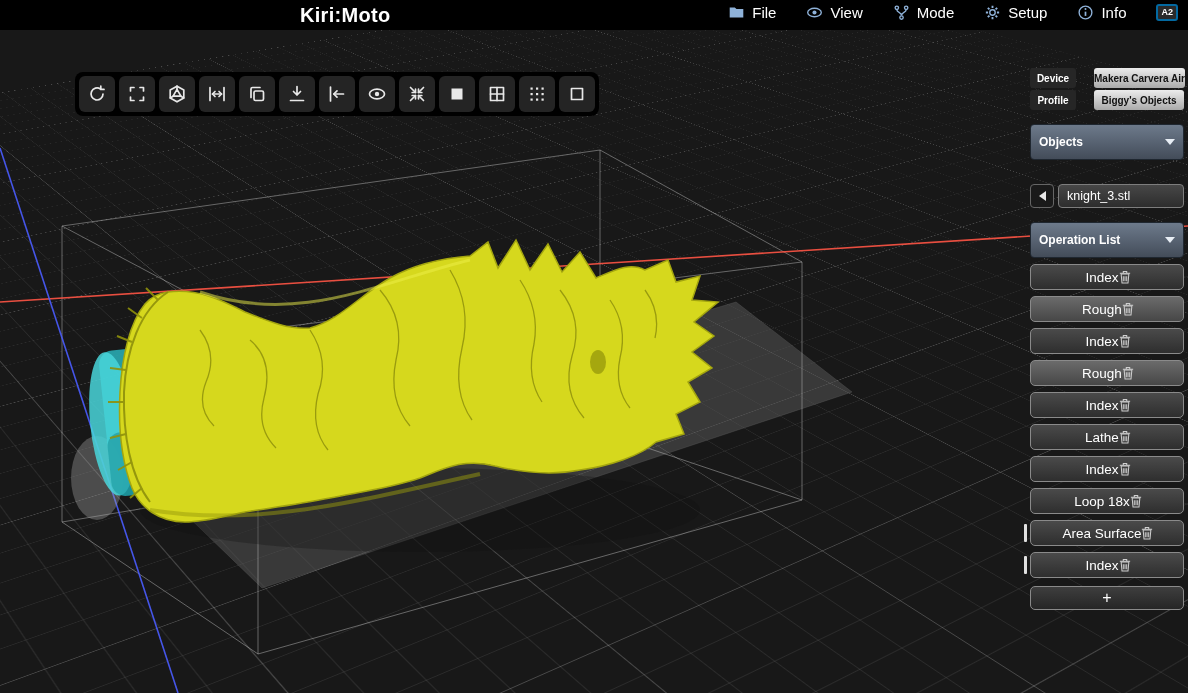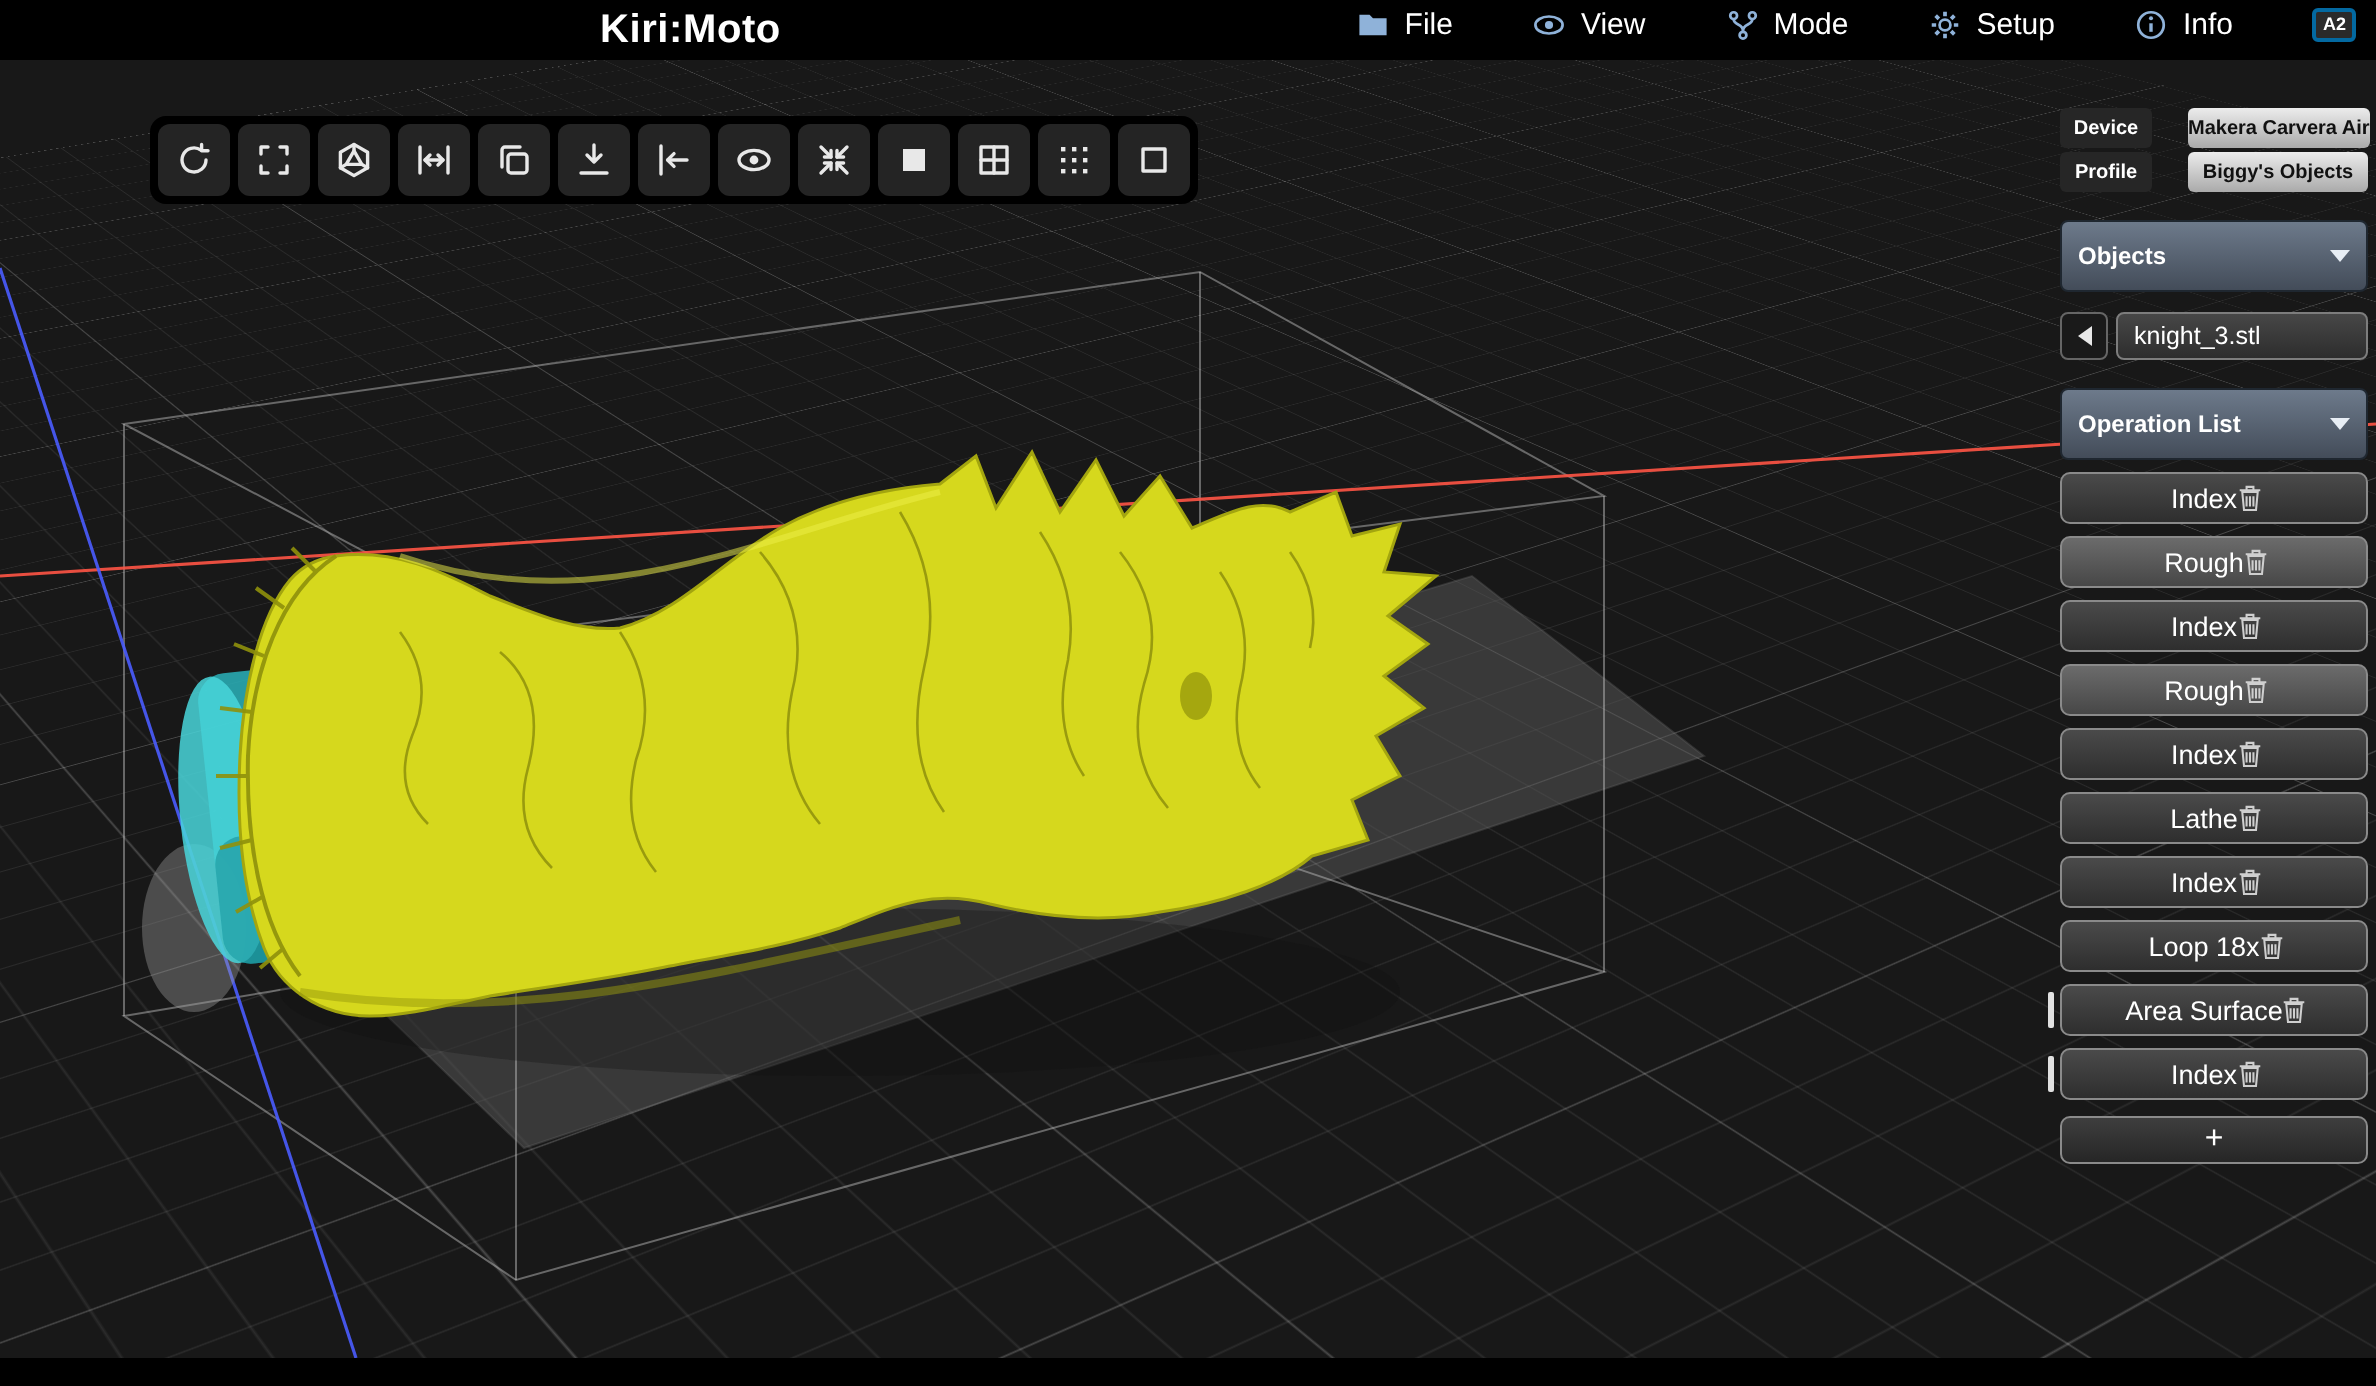--- a/index.html
+++ b/index.html
@@ -1,27 +1,27 @@
 <!DOCTYPE html>
 <html><head>
 <meta charset="utf-8">
 <style>
   * { margin:0; padding:0; box-sizing:border-box; }
   html,body { width:1188px; height:693px; background:#000; font-family:"Liberation Sans", sans-serif; overflow:hidden; }
 
   
   .topbar { position:relative; height:30px; background:#000; z-index:50; }
   .app-title { position:absolute; left:300px; top:0; line-height:30px; color:#fff; font-size:20px; font-weight:bold; letter-spacing:.3px; }
-  .topnav { position:absolute; right:10px; top:0; height:24px; display:flex; align-items:center; gap:40px; }
+  .topnav { position:absolute; right:10px; top:0; height:24px; display:flex; align-items:center; gap:30px; }
   .nav-item { display:flex; align-items:center; gap:7px; color:#fff; font-size:15px; cursor:pointer; }
   .nav-item svg { display:block; }
   .lang-badge { border:2px solid #0369a1; border-radius:3px; background:#2a2a2a; color:#fff; font-size:9px; font-weight:bold; padding:2px 3px; line-height:1; }
 
   
-  .scene { position:absolute; top:16px; left:0; width:1188px; height:663px; background:#181818; overflow:hidden; }
+  .scene { position:absolute; top:30px; left:0; width:1188px; height:663px; background:#181818; overflow:hidden; }
   .grid-plane { position:absolute; width:3200px; height:3200px; left:50%; top:62%;
     transform: translate(-50%,-50%) perspective(1500px) rotateX(61deg) rotateZ(-36deg);
     background-image:
       linear-gradient(rgba(255,255,255,0.14) 1px, transparent 1px),
       linear-gradient(90deg, rgba(255,255,255,0.14) 1px, transparent 1px),
       linear-gradient(rgba(255,255,255,0.08) 1px, transparent 1px),
       linear-gradient(90deg, rgba(255,255,255,0.08) 1px, transparent 1px);
     background-size: 235px 235px, 235px 235px, 47px 47px, 47px 47px; }
   .scene-svg { position:absolute; left:0; top:0; width:100%; height:100%; }
 
@@ -35,21 +35,21 @@
 
   .device-panel { display:flex; flex-direction:column; gap:2px; }
   .kv-row { display:grid; grid-template-columns:46px 1fr; gap:2px; height:20px; }
   .kv-label { background:#262626; border-radius:3px; color:#fff; font-size:10px; font-weight:bold; display:flex; align-items:center; justify-content:center; }
   .kv-value { background:linear-gradient(#ececec,#aaaaaa); border-radius:3px; color:#111; font-size:10px; font-weight:bold; display:flex; align-items:center; justify-content:center; white-space:nowrap;margin-left:16px; }
 
   .panel-header { height:36px; background:linear-gradient(#6d7a8b,#434c59); border:1px solid #1f2730; border-radius:4px;
     color:#fff; font-size:12px; font-weight:bold; display:flex; align-items:center; justify-content:space-between; padding:0 8px; cursor:pointer; }
   .caret-down { width:0; height:0; border-left:5px solid transparent; border-right:5px solid transparent; border-top:6px solid #e8eef5; }
 
-  .object-row { display:flex; gap:4px; margin-top:10px; height:24px; }
+  .object-row { display:flex; gap:4px; margin-top:24px; height:24px; }
   .obj-nav-btn { width:24px; height:24px; background:#1a1a1a; border:1px solid #666; border-radius:4px; display:flex; align-items:center; justify-content:center; cursor:pointer; }
   .tri-left { width:0; height:0; border-top:5px solid transparent; border-bottom:5px solid transparent; border-right:7px solid #e8e8e8; }
   .obj-name { flex:1; background:linear-gradient(#474747,#2d2d2d); border:1px solid #7d7d7d; border-radius:4px; color:#fff; font-size:12.5px; line-height:22px; padding-left:8px; }
 
   .op-item { position:relative; height:26px; margin-top:6px; background:linear-gradient(#4a4a4a,#2e2e2e); border:1px solid #8a8a8a; border-radius:5px;
     display:flex; align-items:center; justify-content:center; padding:0 7px 0 9px; color:#fff; font-size:13.5px; cursor:pointer; }
   .op-item.active { background:linear-gradient(#6b6b6b,#474747); }
   .op-item.flagged::before { content:''; position:absolute; left:-7px; top:3px; bottom:3px; width:2.5px; background:#e0e0e0; border-radius:1px; }
   .trash-btn { background:none; border:none; cursor:pointer; display:flex; align-items:center; padding:0; }
   .add-btn { height:24px; margin-top:8px; width:100%; background:linear-gradient(#3e3e3e,#262626); border:1px solid #8a8a8a; border-radius:5px;

